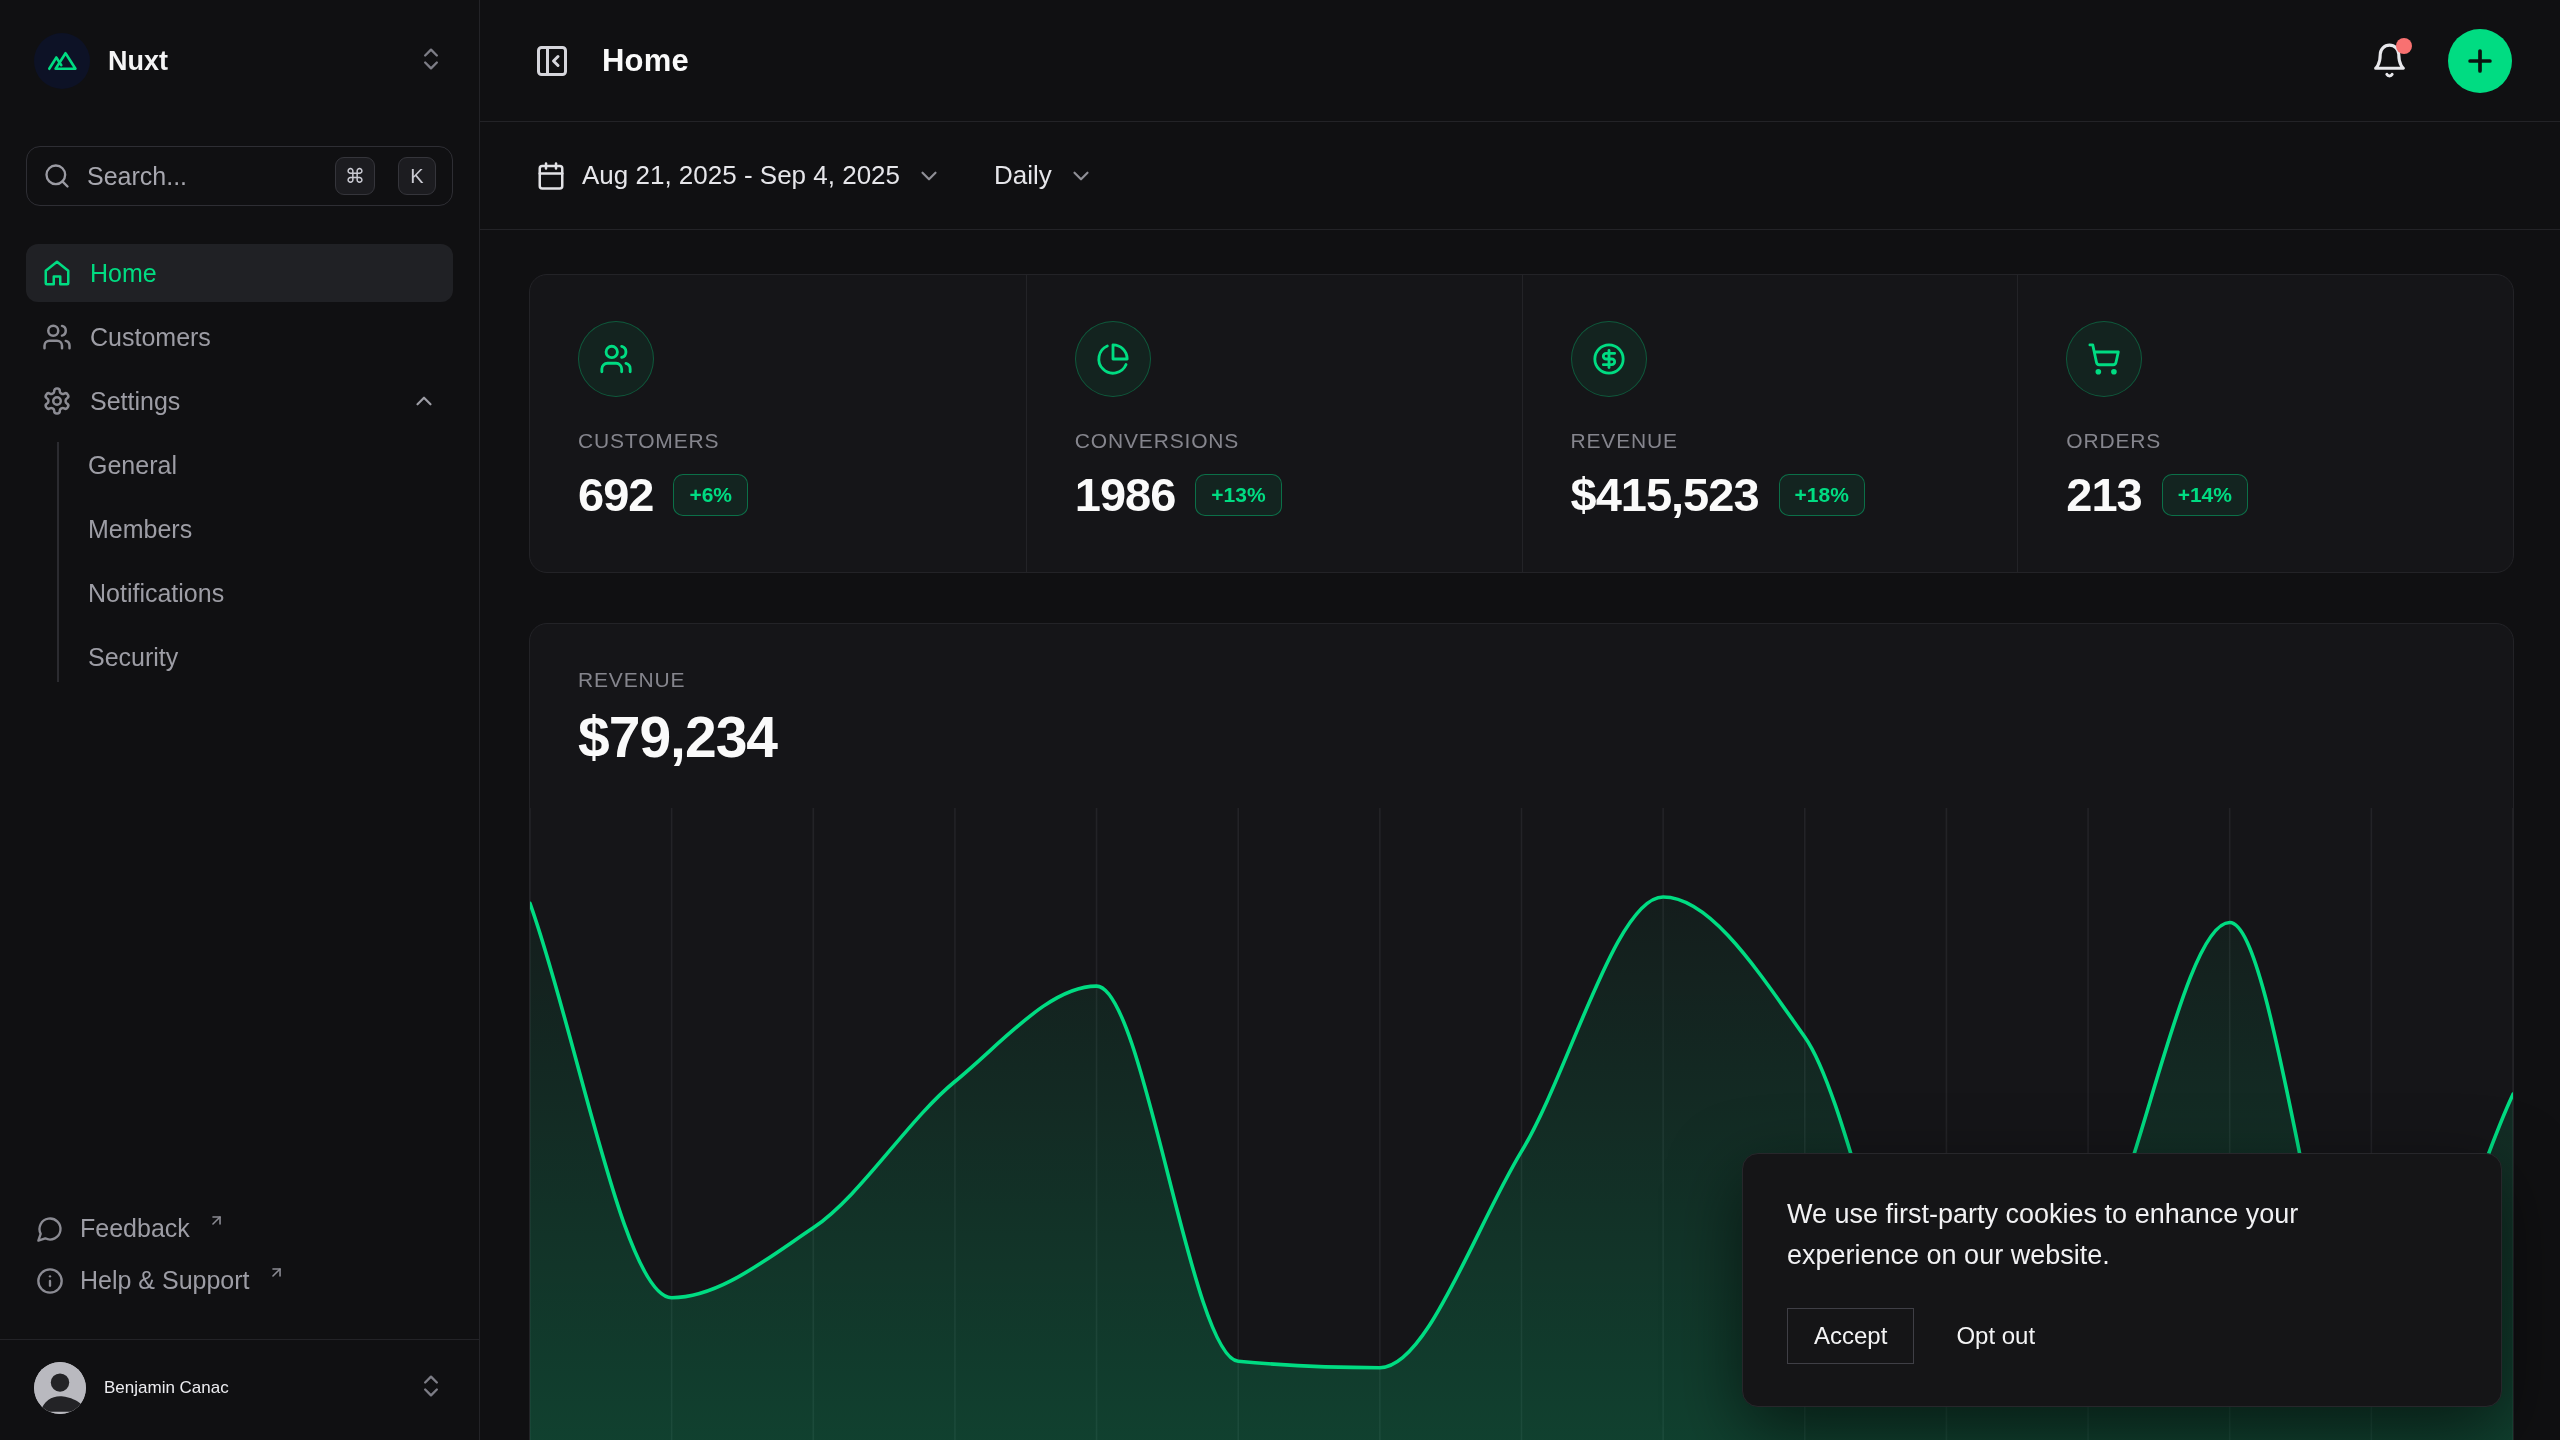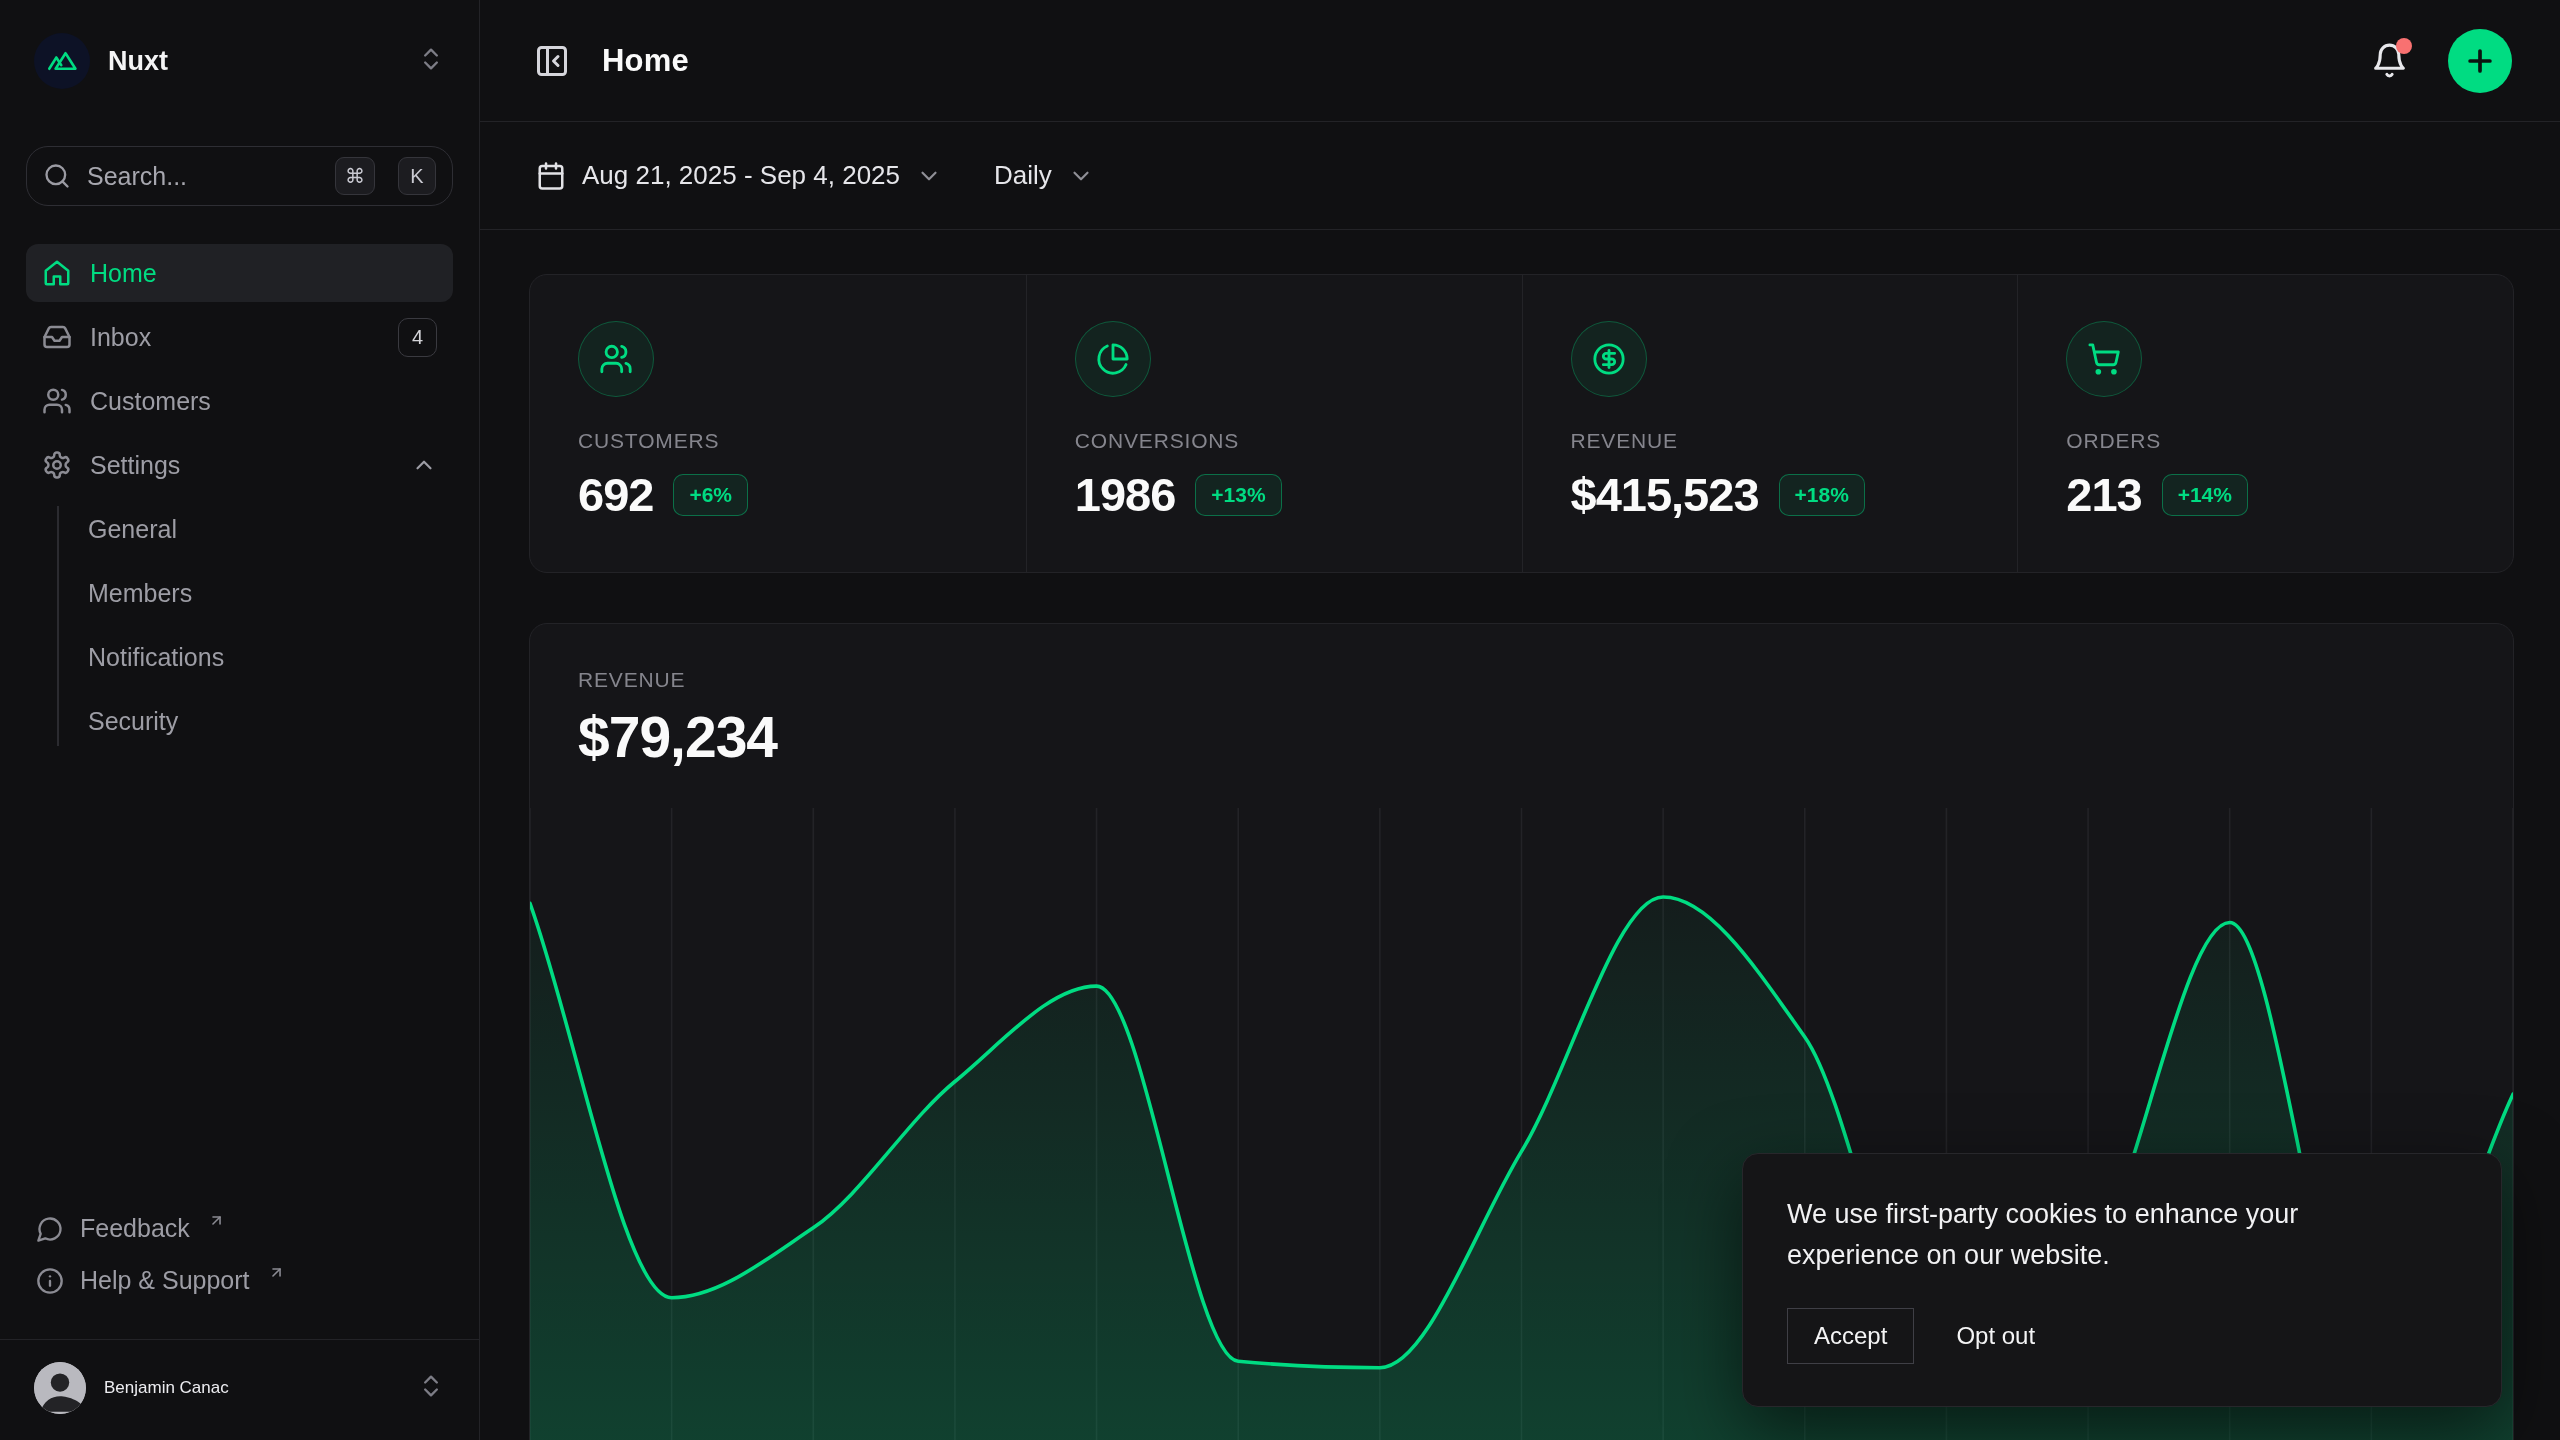--- a/index.html
+++ b/index.html
@@ -13,21 +13,21 @@
   .sidebar {
     width: 480px; min-width: 480px; height: 100%;
     border-right: 1.5px solid var(--border, #232327);
     display: flex; flex-direction: column; padding: 0 26px;
   }
   .workspace-row { display: flex; align-items: center; margin-top: 32px; padding: 0 8px; gap: 18px; height: 58px; border-radius: 12px; cursor: pointer; }
   .logo-circle { width: 56px; height: 56px; border-radius: 50%; background: #0d1226; display: flex; align-items: center; justify-content: center; flex: none; }
   .workspace-name { font-size: 27px; font-weight: 700; color: #f4f4f5; flex: 1; }
   .chevrons { color: #7d7d86; }
   .search-box {
-    margin-top: 56px; height: 60px; border: 1.5px solid #2e2e34; border-radius: 22px;
+    margin-top: 56px; height: 60px; border: 1.5px solid #2e2e34; border-radius: 14px;
     display: flex; align-items: center; padding: 0 16px; gap: 16px; color: #9b9ba3; cursor: text;
   }
   .search-label { font-size: 25px; color: #a7a7af; flex: 1; }
   .kbd {
     min-width: 38px; height: 38px; padding: 0 9px; border-radius: 9px; background: #1c1c20;
     border: 1.5px solid #35353b; color: #c9c9d1; font-size: 20px;
     display: inline-flex; align-items: center; justify-content: center; margin-left: 7px;
   }
   .nav { margin-top: 38px; display: flex; flex-direction: column; }
   .nav-item {
@@ -168,30 +168,20 @@
     <nav class="nav">
       <div class="nav-item active">
         <span class="nav-ic">
           <svg class="ic" width="30" height="30" viewBox="0 0 24 24" fill="none" stroke="currentColor" stroke-width="2" stroke-linecap="round" stroke-linejoin="round">
               <path d="M3 10.2 12 3l9 7.2V20a1 1 0 0 1-1 1h-5.4v-6.2h-5.2V21H4a1 1 0 0 1-1-1z"></path>
             </svg>
         </span>
         <span>Home</span>
       </div>
 
-      <div class="nav-item">
-        <span class="nav-ic">
-          <svg class="ic" width="30" height="30" viewBox="0 0 24 24" fill="none" stroke="currentColor" stroke-width="2" stroke-linecap="round" stroke-linejoin="round">
-              <path d="M22 12h-6l-2 3h-4l-2-3H2"></path>
-              <path d="M5.45 5.11 2 12v6a2 2 0 0 0 2 2h16a2 2 0 0 0 2-2v-6l-3.45-6.89A2 2 0 0 0 16.76 4H7.24a2 2 0 0 0-1.79 1.11z"></path>
-            </svg>
-        </span>
-        <span>Inbox</span>
-        <span class="nav-badge">4</span>
-      </div>
 
       <div class="nav-item">
         <span class="nav-ic">
           <svg class="ic" width="30" height="30" viewBox="0 0 24 24" fill="none" stroke="currentColor" stroke-width="2" stroke-linecap="round" stroke-linejoin="round">
               <path d="M16 21v-2a4 4 0 0 0-4-4H6a4 4 0 0 0-4 4v2"></path>
               <circle cx="9" cy="7" r="4"></circle>
               <path d="M22 21v-2a4 4 0 0 0-3-3.87"></path>
               <path d="M16 3.13a4 4 0 0 1 0 7.75"></path>
             </svg>
         </span>

